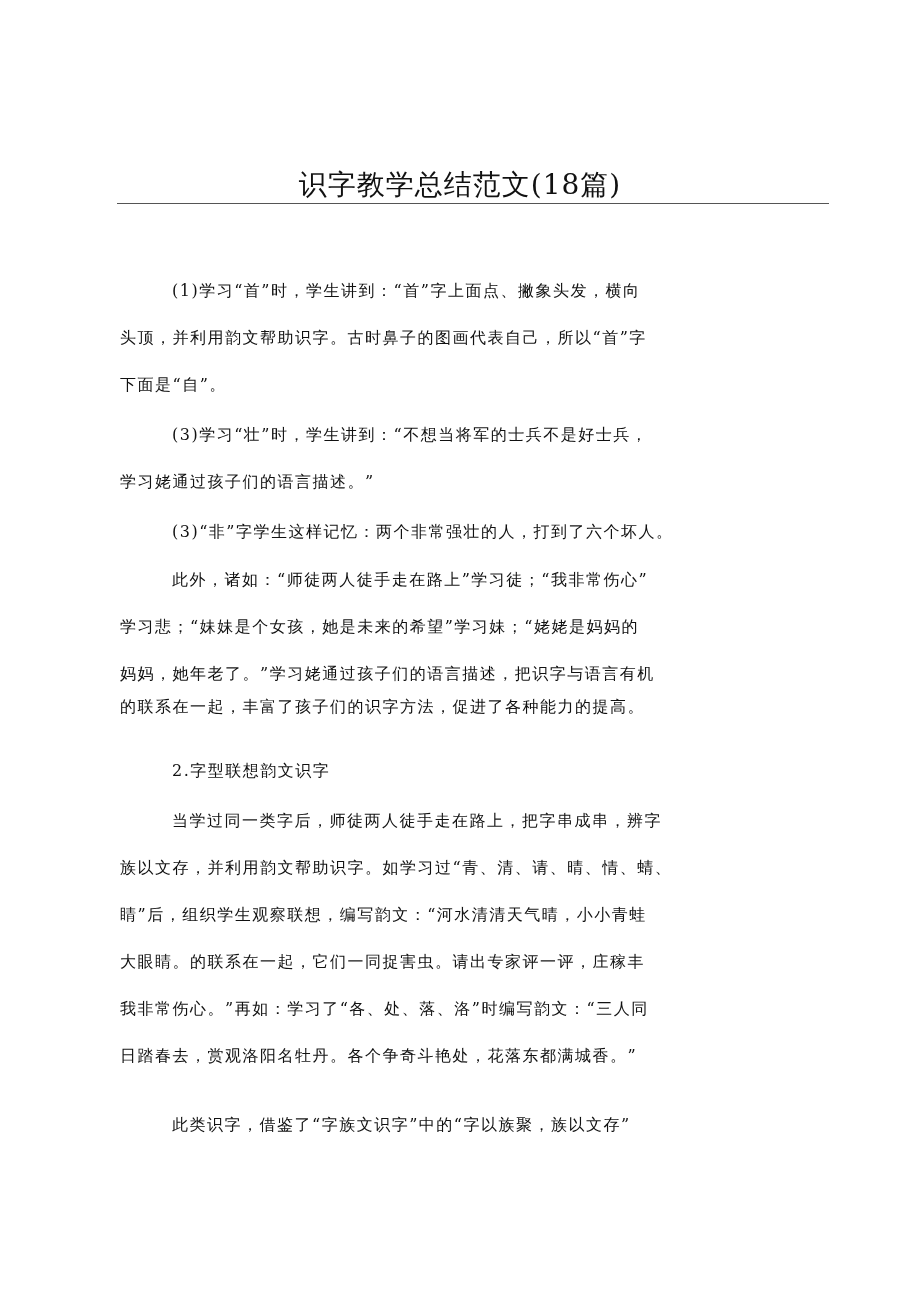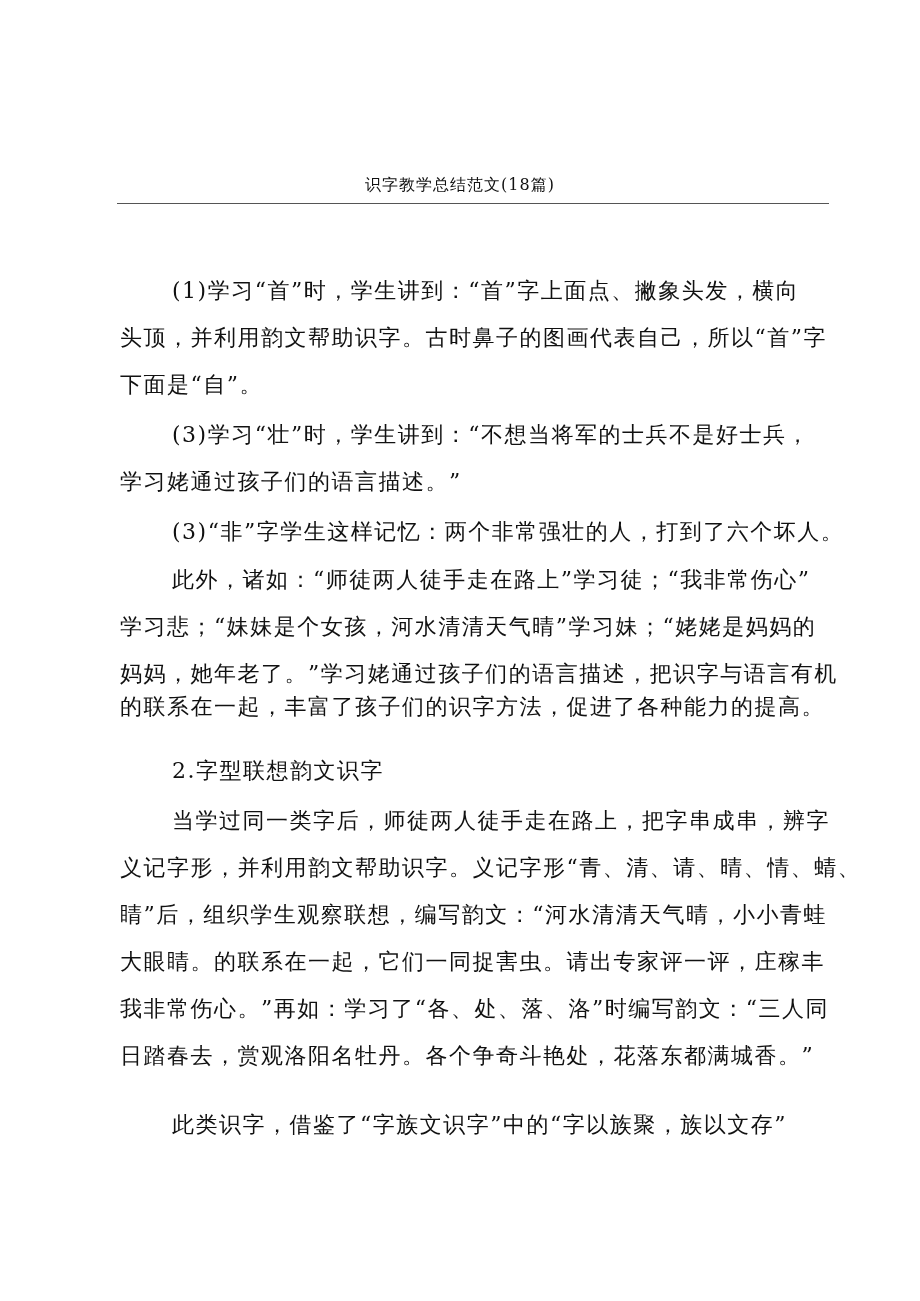--- a/index.html
+++ b/index.html
@@ -1,43 +1,43 @@
 <!DOCTYPE html>
 <html><head>
 <meta charset="utf-8">
 <style>
   html, body { margin: 0; padding: 0; background: #ffffff; }
   body { width: 920px; height: 1301px; position: relative; overflow: hidden;
          font-family: "DejaVu Serif", "Liberation Serif", serif; color: #111; }
   .title { position: absolute; left: 0; width: 920px; top: 170px; text-align: center;
-           font-size: 16px; letter-spacing: 1px; line-height: 30px; }
+           font-size: 28px; letter-spacing: 1px; line-height: 30px; }
   .rule { position: absolute; left: 117px; width: 712px; top: 203px; height: 0;
           border-top: 1.5px solid #555; }
-  .line { position: absolute; left: 120px; width: 710px; font-size: 22px; line-height: 30px;
+  .line { position: absolute; left: 120px; width: 710px; font-size: 16px; line-height: 30px;
           white-space: nowrap; letter-spacing: 1.5px; }
   .indent { left: 172px; }
 </style>
 </head>
 <body>
 
 <div>
   <div class="title">识字教学总结范文(18篇)</div>
   <div class="rule"></div>
 
   <div class="line indent" style="top:276px">(1)学习“首”时，学生讲到：“首”字上面点、撇象头发，横向</div>
   <div class="line" style="top:323px">头顶，并利用韵文帮助识字。古时鼻子的图画代表自己，所以“首”字</div>
   <div class="line" style="top:370px">下面是“自”。</div>
   <div class="line indent" style="top:420px">(3)学习“壮”时，学生讲到：“不想当将军的士兵不是好士兵，</div>
   <div class="line" style="top:467px">学习姥通过孩子们的语言描述。”</div>
   <div class="line indent" style="top:517px">(3)“非”字学生这样记忆：两个非常强壮的人，打到了六个坏人。</div>
   <div class="line indent" style="top:565px">此外，诸如：“师徒两人徒手走在路上”学习徒；“我非常伤心”</div>
-  <div class="line" style="top:612px">学习悲；“妹妹是个女孩，河水清清天气晴”学习妹；“姥姥是妈妈的</div>
+  <div class="line" style="top:612px">学习悲；“妹妹是个女孩，她是未来的希望”学习妹；“姥姥是妈妈的</div>
   <div class="line" style="top:659px">妈妈，她年老了。”学习姥通过孩子们的语言描述，把识字与语言有机</div>
   <div class="line" style="top:692px">的联系在一起，丰富了孩子们的识字方法，促进了各种能力的提高。</div>
   <div class="line indent" style="top:756px">2.字型联想韵文识字</div>
   <div class="line indent" style="top:806px">当学过同一类字后，师徒两人徒手走在路上，把字串成串，辨字</div>
-  <div class="line" style="top:853px">义记字形，并利用韵文帮助识字。义记字形“青、清、请、晴、情、蜻、</div>
+  <div class="line" style="top:853px">族以文存，并利用韵文帮助识字。如学习过“青、清、请、晴、情、蜻、</div>
   <div class="line" style="top:900px">睛”后，组织学生观察联想，编写韵文：“河水清清天气晴，小小青蛙</div>
   <div class="line" style="top:947px">大眼睛。的联系在一起，它们一同捉害虫。请出专家评一评，庄稼丰</div>
   <div class="line" style="top:994px">我非常伤心。”再如：学习了“各、处、落、洛”时编写韵文：“三人同</div>
   <div class="line" style="top:1041px">日踏春去，赏观洛阳名牡丹。各个争奇斗艳处，花落东都满城香。”</div>
   <div class="line indent" style="top:1110px">此类识字，借鉴了“字族文识字”中的“字以族聚，族以文存”</div>
 </div>
 
 </body></html>

